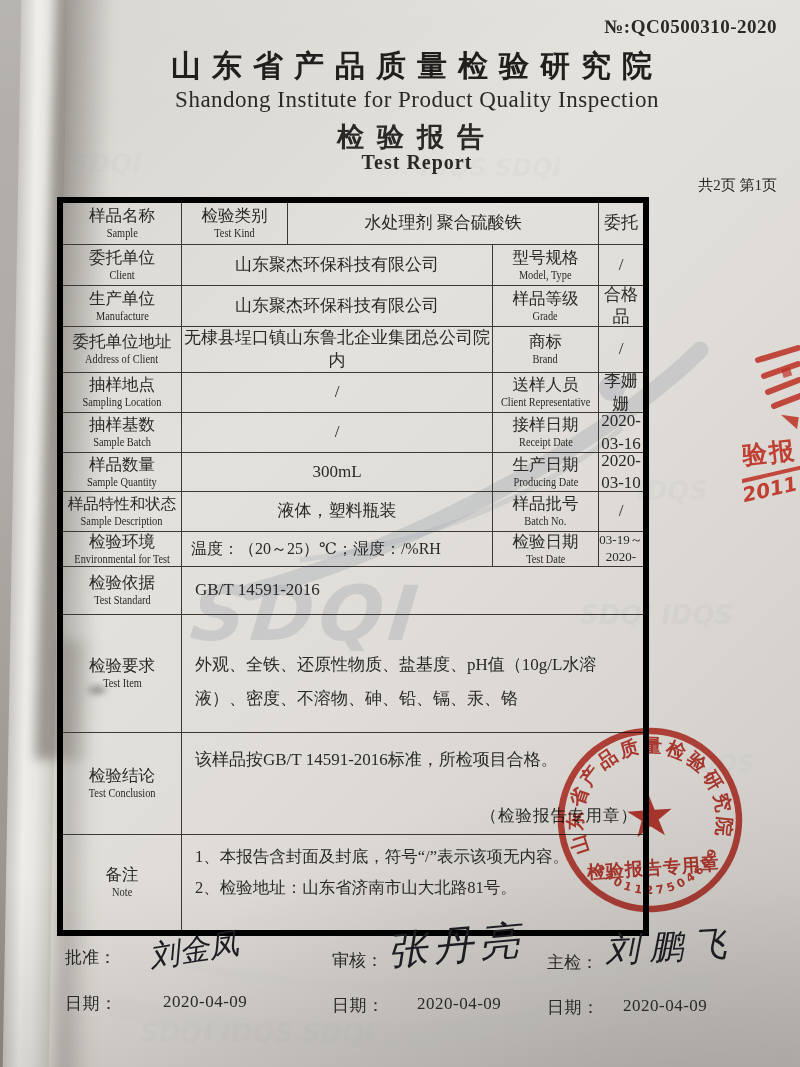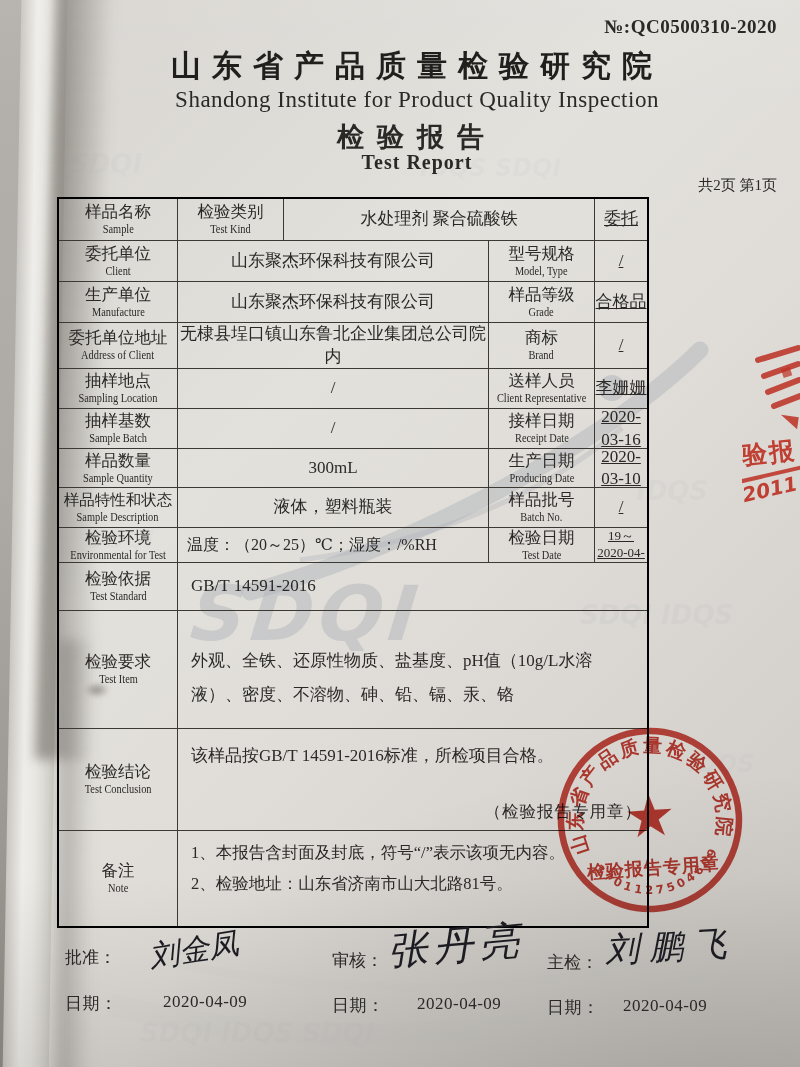--- a/index.html
+++ b/index.html
@@ -31,28 +31,28 @@
   
   .hdr{position:absolute;left:57px;width:720px;text-align:center;z-index:3;}
   #report-no{top:16px;text-align:right;padding-right:14px;font-size:19px;font-weight:bold;letter-spacing:.5px;}
   #title-zh{top:46px;font-size:30px;font-weight:bold;letter-spacing:11px;color:#211f1d;}
   #title-en{top:87px;font-size:23px;letter-spacing:.5px;}
   #sub-zh{top:119px;font-size:27px;font-weight:bold;letter-spacing:13px;}
   #sub-en{top:151px;font-size:20px;font-weight:bold;letter-spacing:1px;}
   #page-info{top:176px;text-align:right;padding-right:4px;font-size:15px;}
   
   .report-table{position:absolute;left:57px;top:197px;width:592px;z-index:2;
-    border:2px solid #000000;box-sizing:border-box;}
+    border:6px solid #000000;box-sizing:border-box;}
   .t-row{display:flex;box-sizing:border-box;}
   .cell{box-sizing:border-box;border-right:1.5px solid #3c3935;border-bottom:1.5px solid #3c3935;
     display:flex;flex-direction:column;align-items:center;justify-content:center;
     overflow:hidden;text-align:center;}
   .cell:last-child{border-right:none;}
   .t-row.last .cell{border-bottom:none;}
-  .w1{width:119px;}.w2{width:311px;}.w3{width:106px;}.w4{flex:1;text-decoration:underline;}
+  .w1{width:119px;}.w2{width:311px;}.w3{width:106px;}.w4{flex:1;}
   .zh{font-size:16.5px;white-space:nowrap;line-height:1.2;}
   .en{font-size:11.5px;white-space:nowrap;transform:scaleX(.9);line-height:1.15;margin-top:1px;}
   .value{font-size:17px;line-height:1.3;}
   .v-sm{font-size:13px;}
   .v-left{align-items:flex-start;text-align:left;padding-left:9px;padding-right:4px;}
   .cvw{flex:1;box-sizing:border-box;display:flex;flex-direction:column;justify-content:center;
     align-items:flex-start;text-align:left;padding-left:13px;padding-right:20px;
     border-bottom:1.5px solid #3c3935;overflow:visible;}
   .t-row.last .cvw{border-bottom:none;}
   .cvw.block{display:block;position:relative;}

